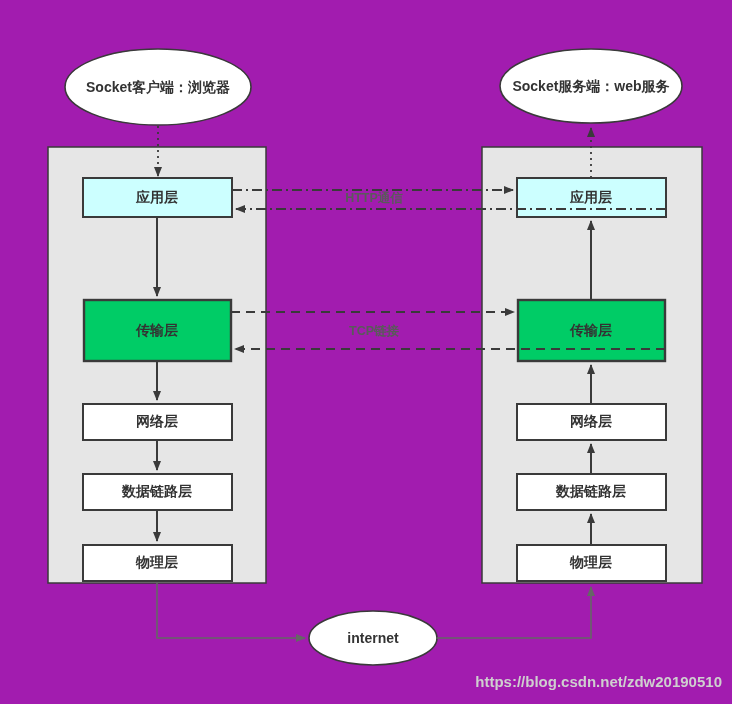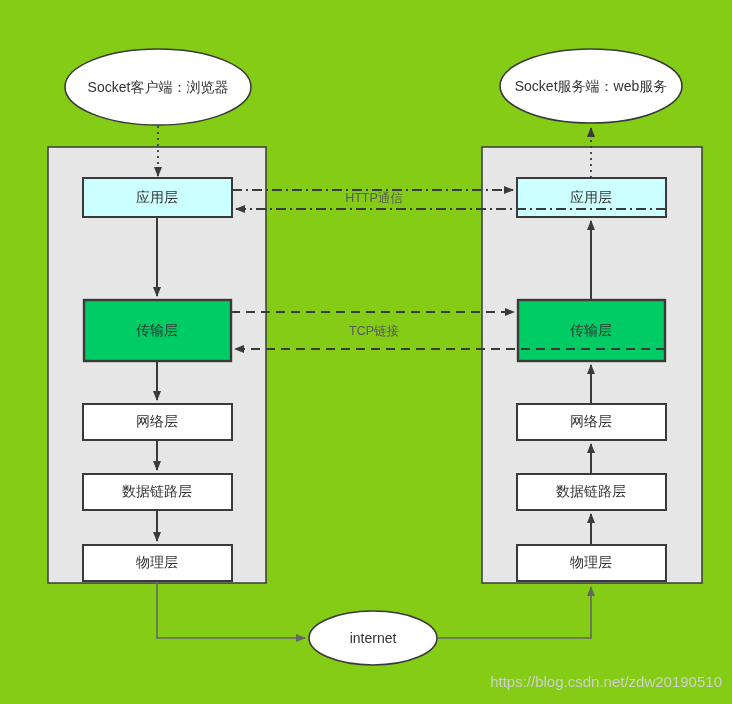--- a/index.html
+++ b/index.html
@@ -4,23 +4,24 @@
 <style>
   html, body {
     margin: 0;
     padding: 0;
     background: #000000;
   }
   #canvas {
     position: relative;
     width: 732px;
     height: 704px;
-    background: #84cc16;
+    background: #a21caf;
     overflow: hidden;
     font-family: "Liberation Sans", "DejaVu Sans", sans-serif;
+    font-weight: bold;
   }
   svg.layer {
     position: absolute;
     left: 0;
     top: 0;
     width: 732px;
     height: 704px;
   }
   .node-text {
     font-family: "Liberation Sans", "DejaVu Sans", sans-serif;

